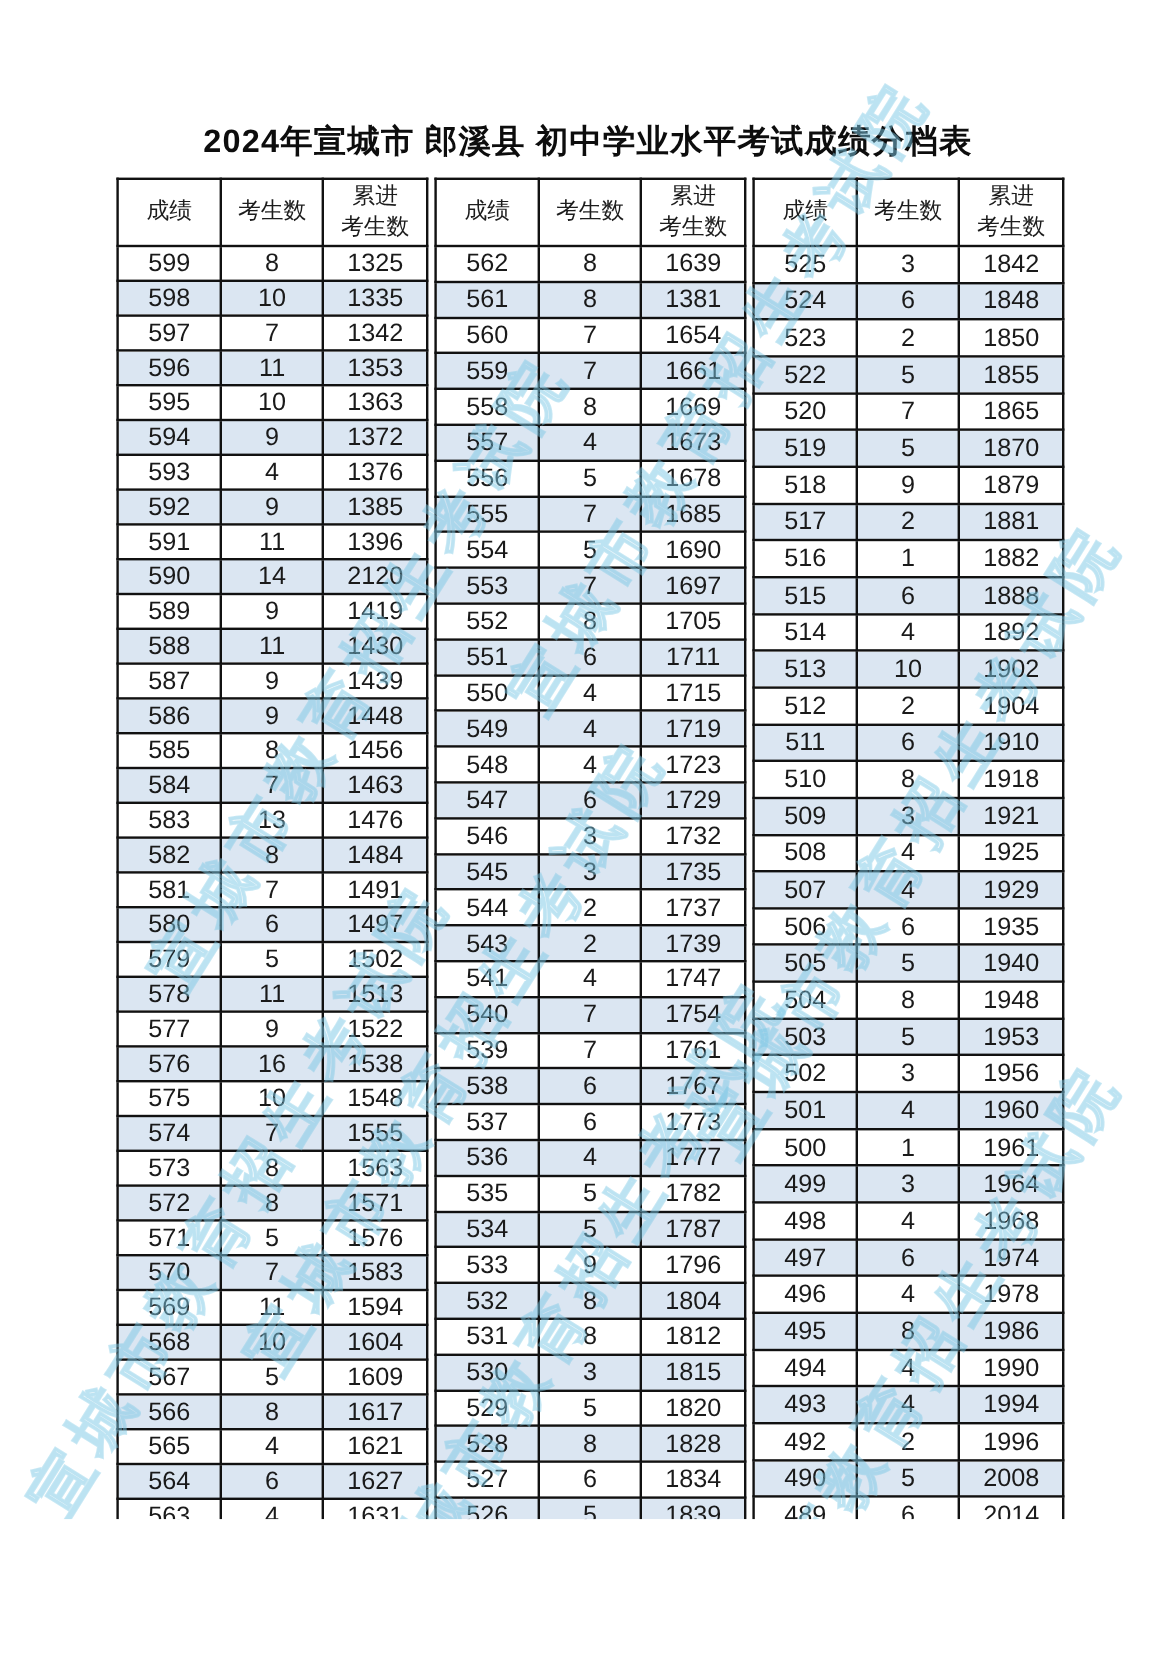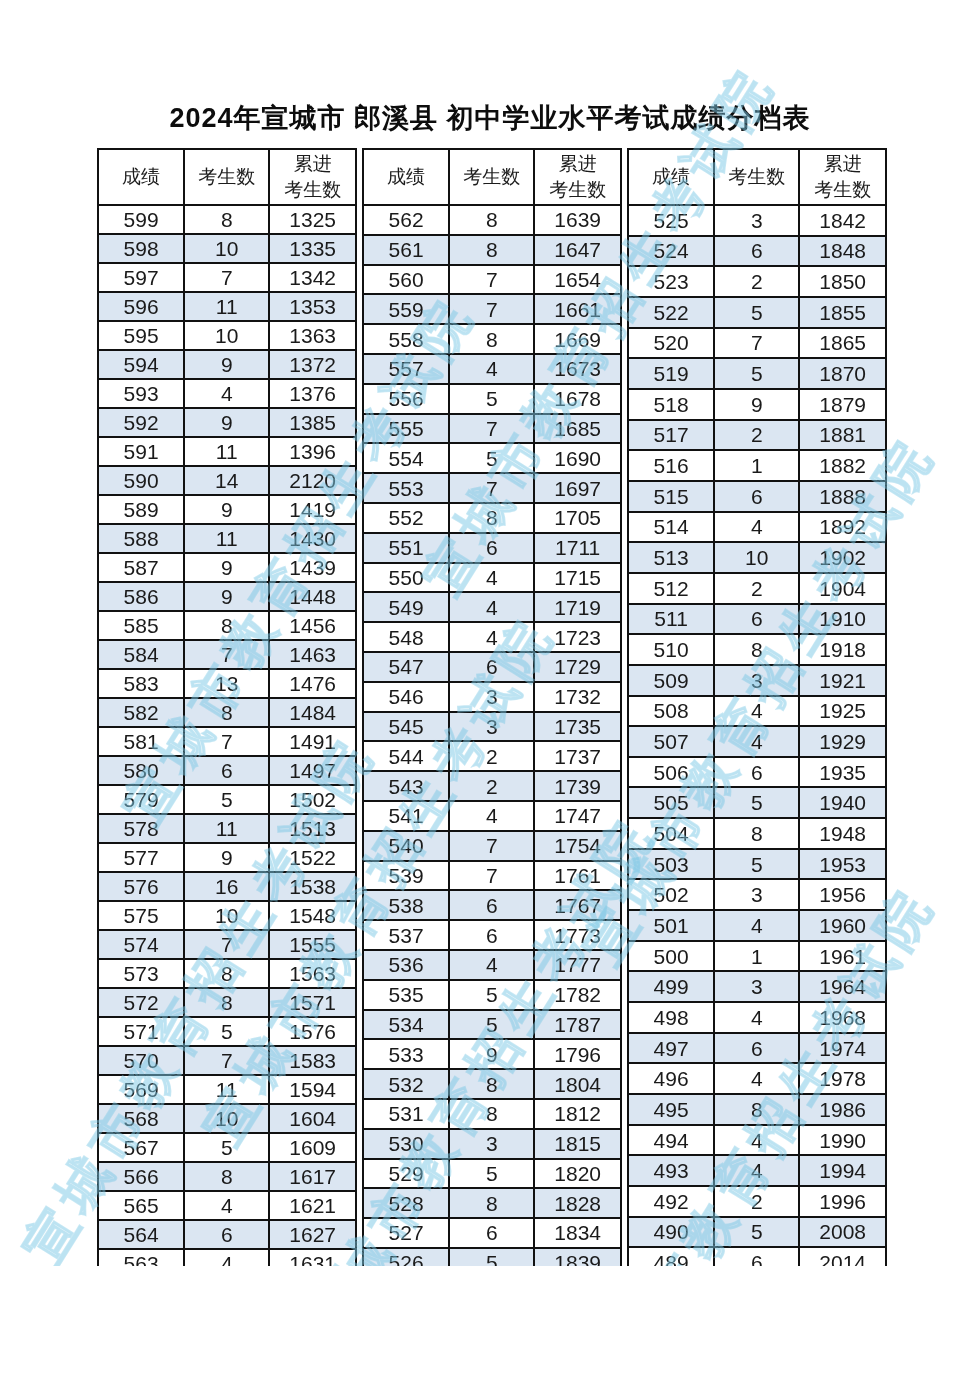--- a/index.html
+++ b/index.html
@@ -279,21 +279,21 @@
     </thead>
     <tbody>
           <tr>
             <td>562</td>
             <td>8</td>
             <td>1639</td>
           </tr>
           <tr>
             <td>561</td>
             <td>8</td>
-            <td>1647</td>
+            <td>1381</td>
           </tr>
           <tr>
             <td>560</td>
             <td>7</td>
             <td>1654</td>
           </tr>
           <tr>
             <td>559</td>
             <td>7</td>
             <td>1661</td>

